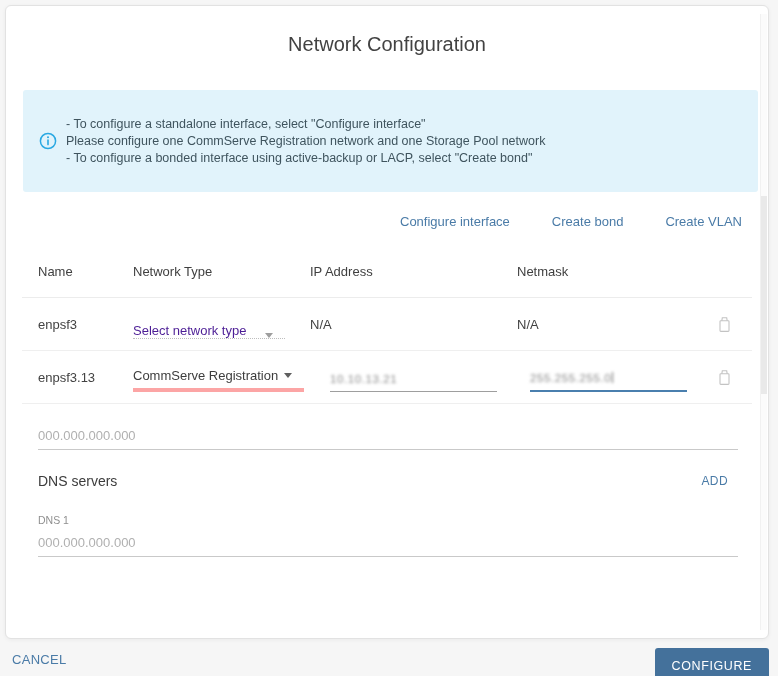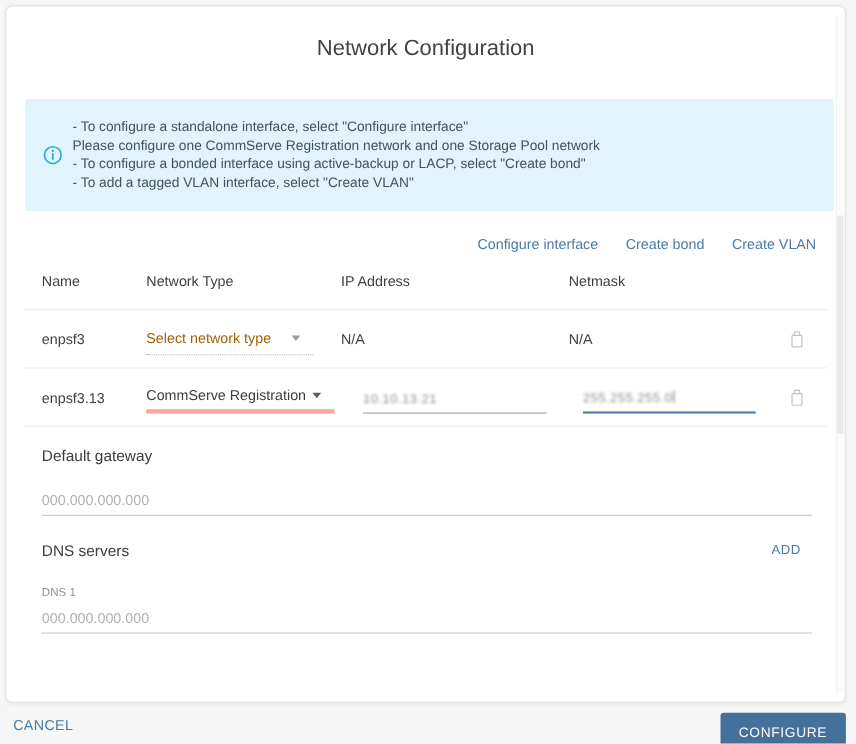--- a/index.html
+++ b/index.html
@@ -16,36 +16,36 @@
   }
   .title{margin-top:28px;text-align:center;font-size:20px;color:#424242;line-height:20px;}
   .infobox{
     margin:36px 0 0 17px;width:735px;height:102px;box-sizing:border-box;
     background:#e1f3fb;border-radius:3px;
     display:flex;align-items:center;padding:0 18px 0 16px;
   }
   .info-icon{width:18px;height:18px;flex:0 0 18px;margin-right:9px;display:block;}
   .info-lines{font-size:12.5px;line-height:17px;color:#3f545e;}
   .links-row{
-    display:flex;justify-content:flex-end;gap:25px;
-    margin:22px 26px 0 0;font-size:13px;
+    display:flex;justify-content:flex-end;gap:42px;
+    margin:22px 26px 16px 0;font-size:13px;
   }
   .link{color:#4a7ba7;text-decoration:none;cursor:pointer;}
   .table{margin:0 16px;}
   .trow{
     display:grid;grid-template-columns:95px 177px 207px 199px 1fr;
     align-items:center;height:52px;padding-left:16px;
     border-bottom:1px solid #efefef;font-size:13px;color:#424242;
   }
   .thead{color:#3f3f3f;border-bottom:1px solid #ececec;}
   .select{
     display:flex;align-items:center;justify-content:space-between;
     height:30px;box-sizing:border-box;padding-right:12px;cursor:pointer;
   }
-  .select-placeholder{width:152px;border-bottom:1px dotted #bdbdbd;color:#a16207;}
+  .select-placeholder{width:152px;border-bottom:1px dotted #bdbdbd;color:#4c1d95;align-items:flex-end;}
   .select-filled{width:171px;border-bottom:4px solid #fca5a5;color:#3d3d3d;}
   .caret{width:0;height:0;border-left:4.5px solid transparent;border-right:4.5px solid transparent;}
   .caret-gray{border-top:5px solid #9e9e9e;}
   .caret-dark{border-top:5px solid #5f5f5f;}
   .field{height:30px;box-sizing:border-box;display:flex;align-items:flex-end;padding-bottom:6px;cursor:text;}
   .ip-field{width:167px;margin-left:20px;border-bottom:1px solid #9e9e9e;}
   .mask-field{width:157px;margin-left:13px;border-bottom:2px solid #4a7fae;}
   .redacted{filter:blur(1.4px);font-size:11.5px;color:#8a8a8a;letter-spacing:.6px;white-space:nowrap;}
   .mask-field .redacted::after{
     content:"";display:inline-block;width:1px;height:11px;background:#666;
@@ -99,21 +99,20 @@
   <div class="infobox">
     <svg class="info-icon" viewBox="0 0 18 18">
       <circle cx="9" cy="9" r="7.6" fill="none" stroke="#29a8e2" stroke-width="1.5"></circle>
       <line x1="9" y1="8" x2="9" y2="12.6" stroke="#29a8e2" stroke-width="1.6" stroke-linecap="round"></line>
       <circle cx="9" cy="5.2" r="1" fill="#29a8e2"></circle>
     </svg>
     <div class="info-lines">
       <div>- To configure a standalone interface, select "Configure interface"</div>
       <div>Please configure one CommServe Registration network and one Storage Pool network</div>
       <div>- To configure a bonded interface using active-backup or LACP, select "Create bond"</div>
-      <div>- To add a tagged VLAN interface, select "Create VLAN"</div>
     </div>
   </div>
 
   <div class="links-row">
     <a class="link">Configure interface</a>
     <a class="link">Create bond</a>
     <a class="link">Create VLAN</a>
   </div>
 
   <div class="table">
@@ -169,21 +168,20 @@
           <svg width="15" height="17" viewBox="0 0 15 17" fill="none" stroke="#c3c3c3" stroke-width="1.1">
             <rect x="3" y="4.8" width="9" height="10.6" rx="0.8"></rect>
             <path d="M4.8 4.8 L5.3 1.8 h4.4 L10.2 4.8"></path>
           </svg>
         </button>
       </div>
     </div>
 
   </div>
 
-  <div class="section-label">Default gateway</div>
   <div class="uline gw">
     <input placeholder="000.000.000.000" style="">
   </div>
 
   <div class="dns-head">
     <div class="section-label" style="margin:0">DNS servers</div>
     <a class="add-link">ADD</a>
   </div>
 
   <div class="small-label">DNS 1</div>

